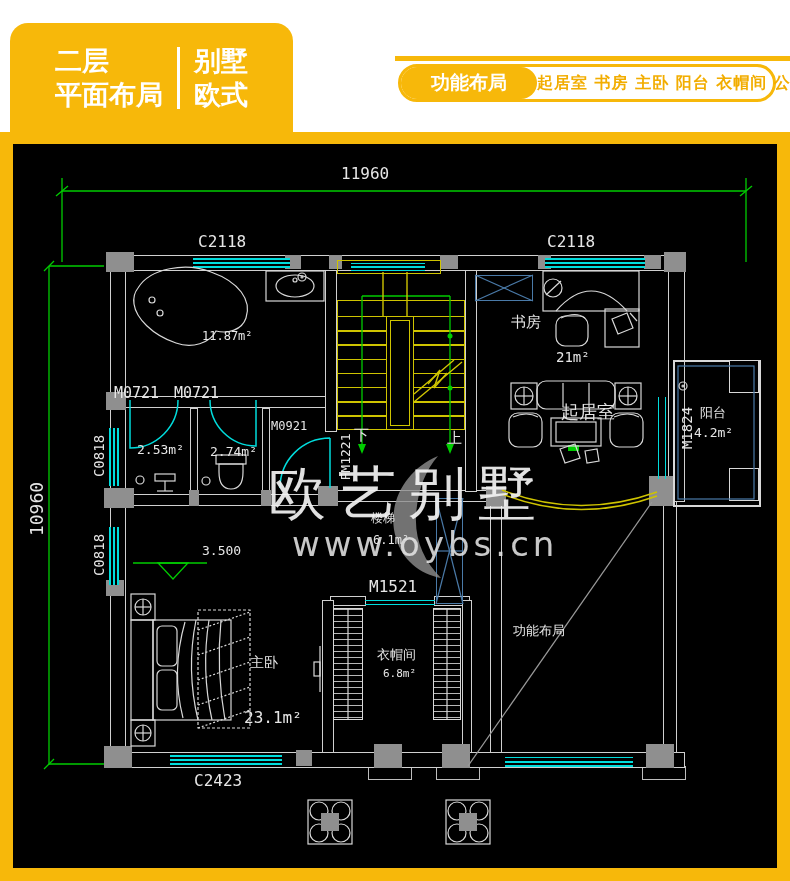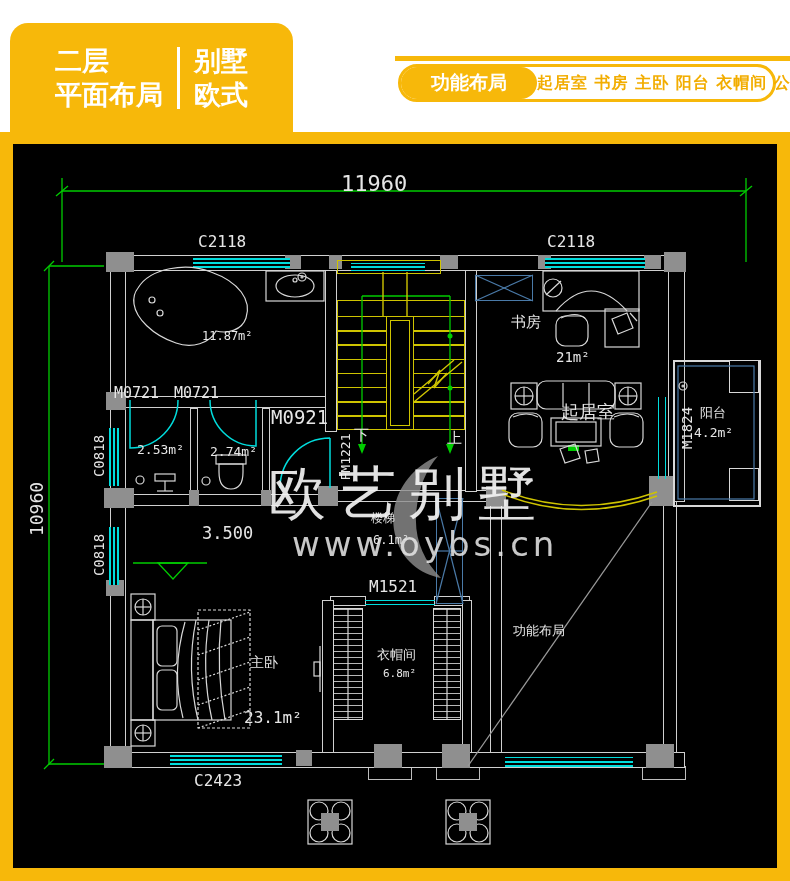--- a/index.html
+++ b/index.html
@@ -273,42 +273,42 @@
       <g fill="#8f8f8f" stroke="none">
         <rect x="321" y="813" width="18" height="18"></rect>
           <rect x="459" y="813" width="18" height="18"></rect>
       </g>
       <line x1="652" y1="502" x2="468" y2="766" stroke="#9a9a9a" stroke-width="1.2"></line>
       <path d="M438,456 C404,470 386,506 396,538 C402,560 420,574 441,578 C424,561 415,540 416,517 C417,492 425,471 438,456 Z" fill="#8f8f8f" opacity="0.8" stroke="none"></path>
     </svg>
 
     <div class="lbl" style="left:198px;top:233px;font-size:16px">C2118</div>
     <div class="lbl" style="left:547px;top:233px;font-size:16px">C2118</div>
-    <div class="lbl" style="left:341px;top:172px;font-size:22px">11960</div>
+    <div class="lbl" style="left:341px;top:165px;font-size:16px">11960</div>
     <div class="lbl rot" style="left:6px;top:500px;width:60px;height:18px;font-size:18px">10960</div>
     <div class="lbl" style="left:114px;top:385px;font-size:15px">M0721</div>
     <div class="lbl" style="left:174px;top:385px;font-size:15px">M0721</div>
-    <div class="lbl" style="left:271px;top:407px;font-size:19px">M0921</div>
+    <div class="lbl" style="left:271px;top:420px;font-size:12px">M0921</div>
     <div class="lbl rot" style="left:70px;top:448px;width:60px;height:16px;font-size:14px">C0818</div>
     <div class="lbl rot" style="left:70px;top:547px;width:60px;height:16px;font-size:14px">C0818</div>
     <div class="lbl" style="left:202px;top:330px;font-size:12px">11.87m²</div>
     <div class="lbl" style="left:137px;top:443px;font-size:13px">2.53m²</div>
     <div class="lbl" style="left:210px;top:445px;font-size:13px">2.74m²</div>
     <div class="lbl" style="left:511px;top:314px;font-size:15px">书房</div>
     <div class="lbl" style="left:556px;top:350px;font-size:14px">21m²</div>
     <div class="lbl" style="left:561px;top:402px;font-size:18px">起居室</div>
     <div class="lbl rot" style="left:656px;top:420px;width:64px;height:16px;font-size:14px">M1824</div>
     <div class="lbl" style="left:700px;top:406px;font-size:13px">阳台</div>
     <div class="lbl" style="left:694px;top:426px;font-size:13px">4.2m²</div>
     <div class="lbl rot" style="left:314px;top:450px;width:64px;height:14px;font-size:13px">FM1221</div>
     <div class="lbl" style="left:354px;top:427px;font-size:15px">下</div>
     <div class="lbl" style="left:447px;top:430px;font-size:15px">上</div>
     <div class="lbl" style="left:371px;top:512px;font-size:12px">楼梯</div>
     <div class="lbl" style="left:373px;top:534px;font-size:12px">6.1m²</div>
-    <div class="lbl" style="left:202px;top:524px;font-size:17px">3.500</div>
+    <div class="lbl" style="left:202px;top:544px;font-size:13px">3.500</div>
     <div class="lbl" style="left:250px;top:655px;font-size:14px">主卧</div>
     <div class="lbl" style="left:244px;top:709px;font-size:16px">23.1m²</div>
     <div class="lbl" style="left:369px;top:578px;font-size:16px">M1521</div>
     <div class="lbl" style="left:377px;top:648px;font-size:13px">衣帽间</div>
     <div class="lbl" style="left:383px;top:668px;font-size:11px">6.8m²</div>
     <div class="lbl" style="left:513px;top:624px;font-size:13px">功能布局</div>
     <div class="lbl" style="left:194px;top:772px;font-size:16px">C2423</div>
 
     <div class="wm1">欧艺别墅</div>
     <div class="wm2">www.oybs.cn</div>

